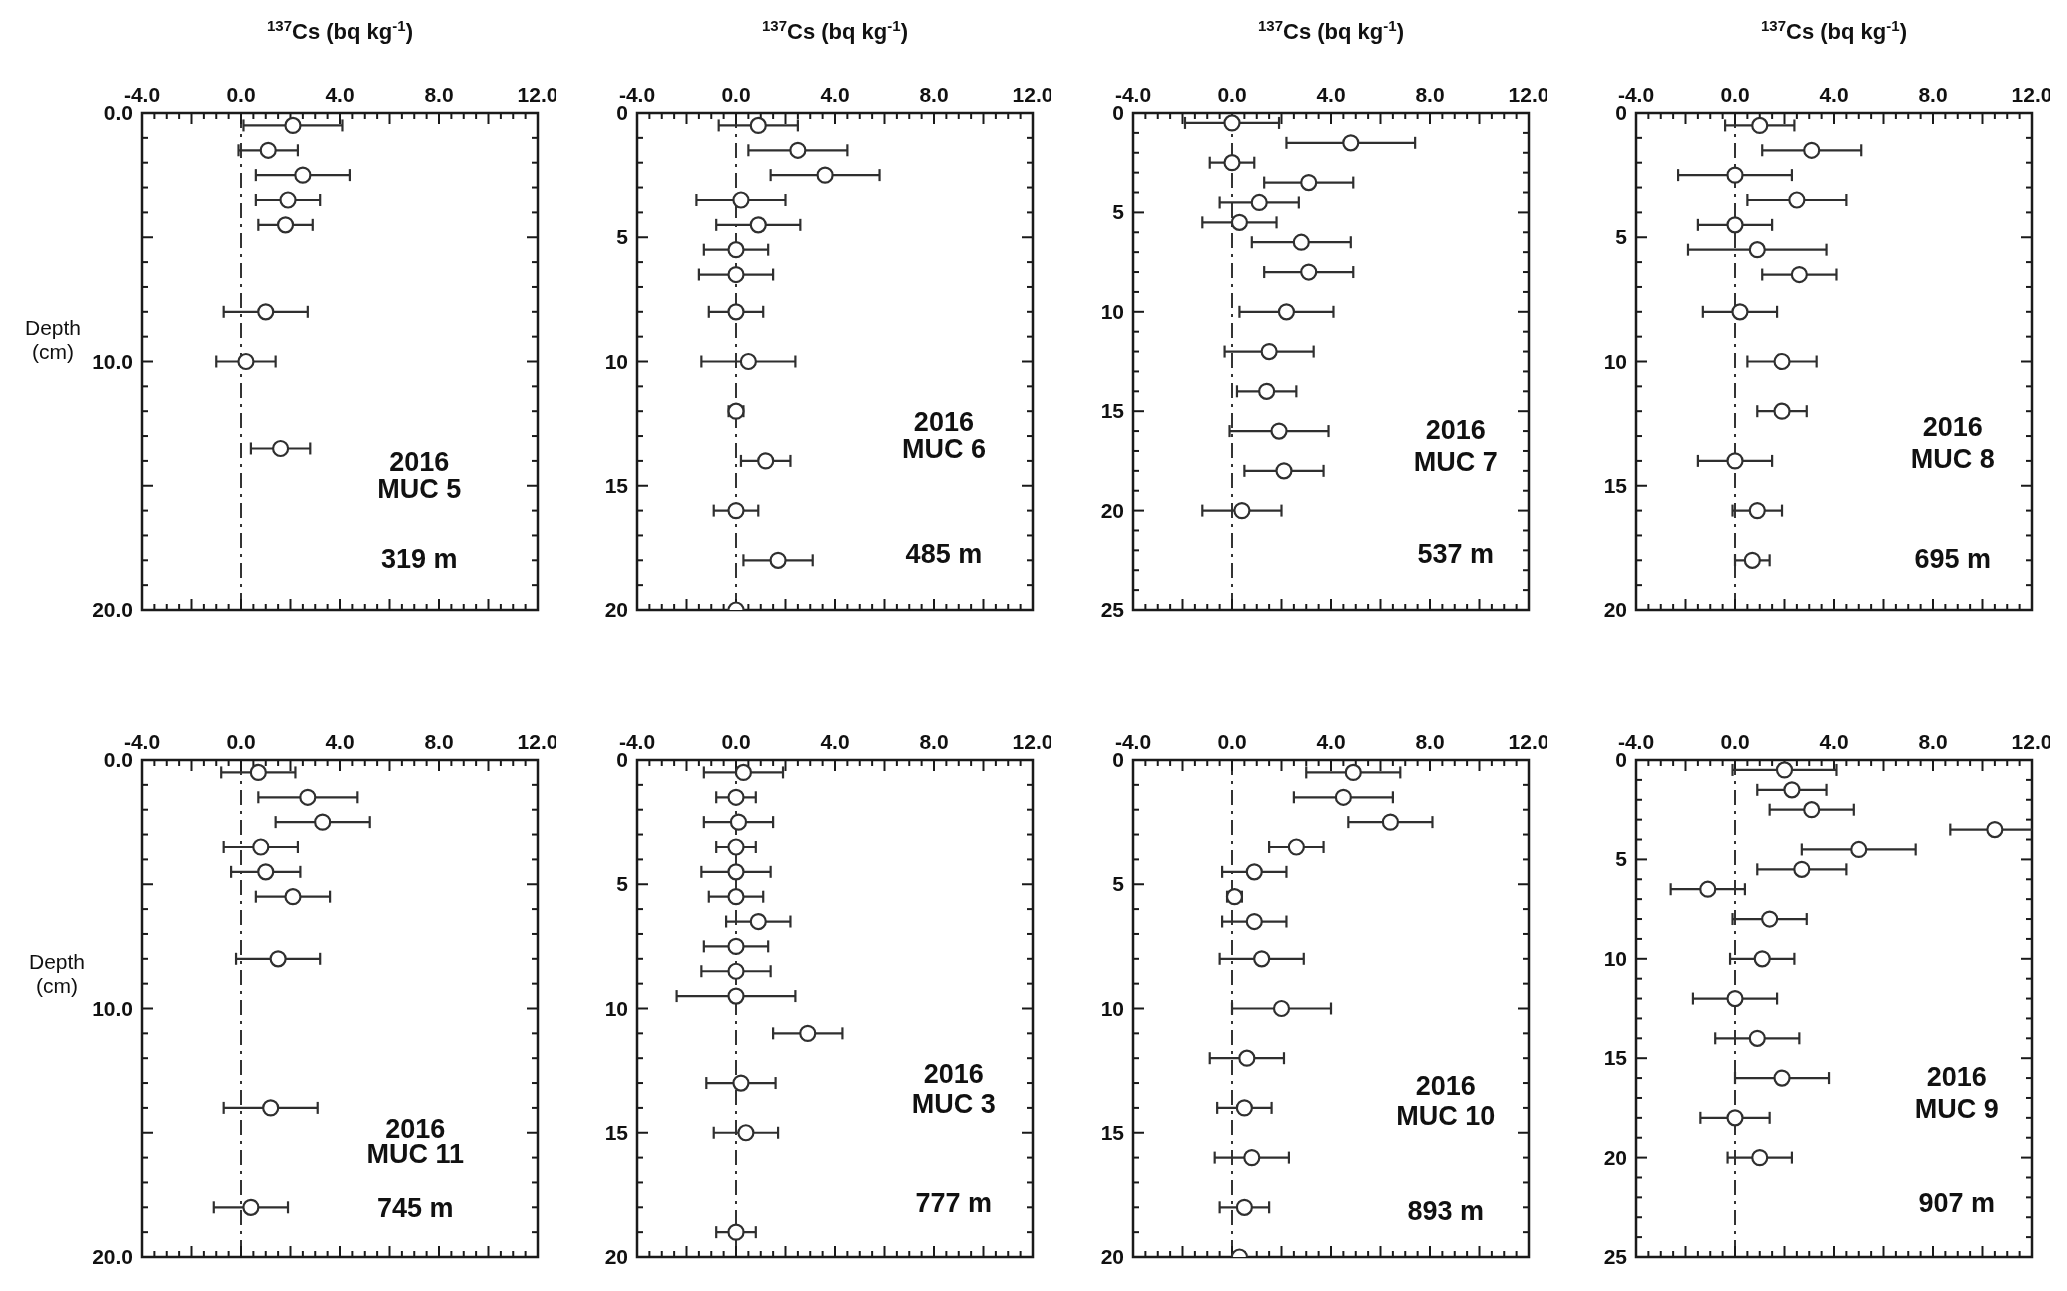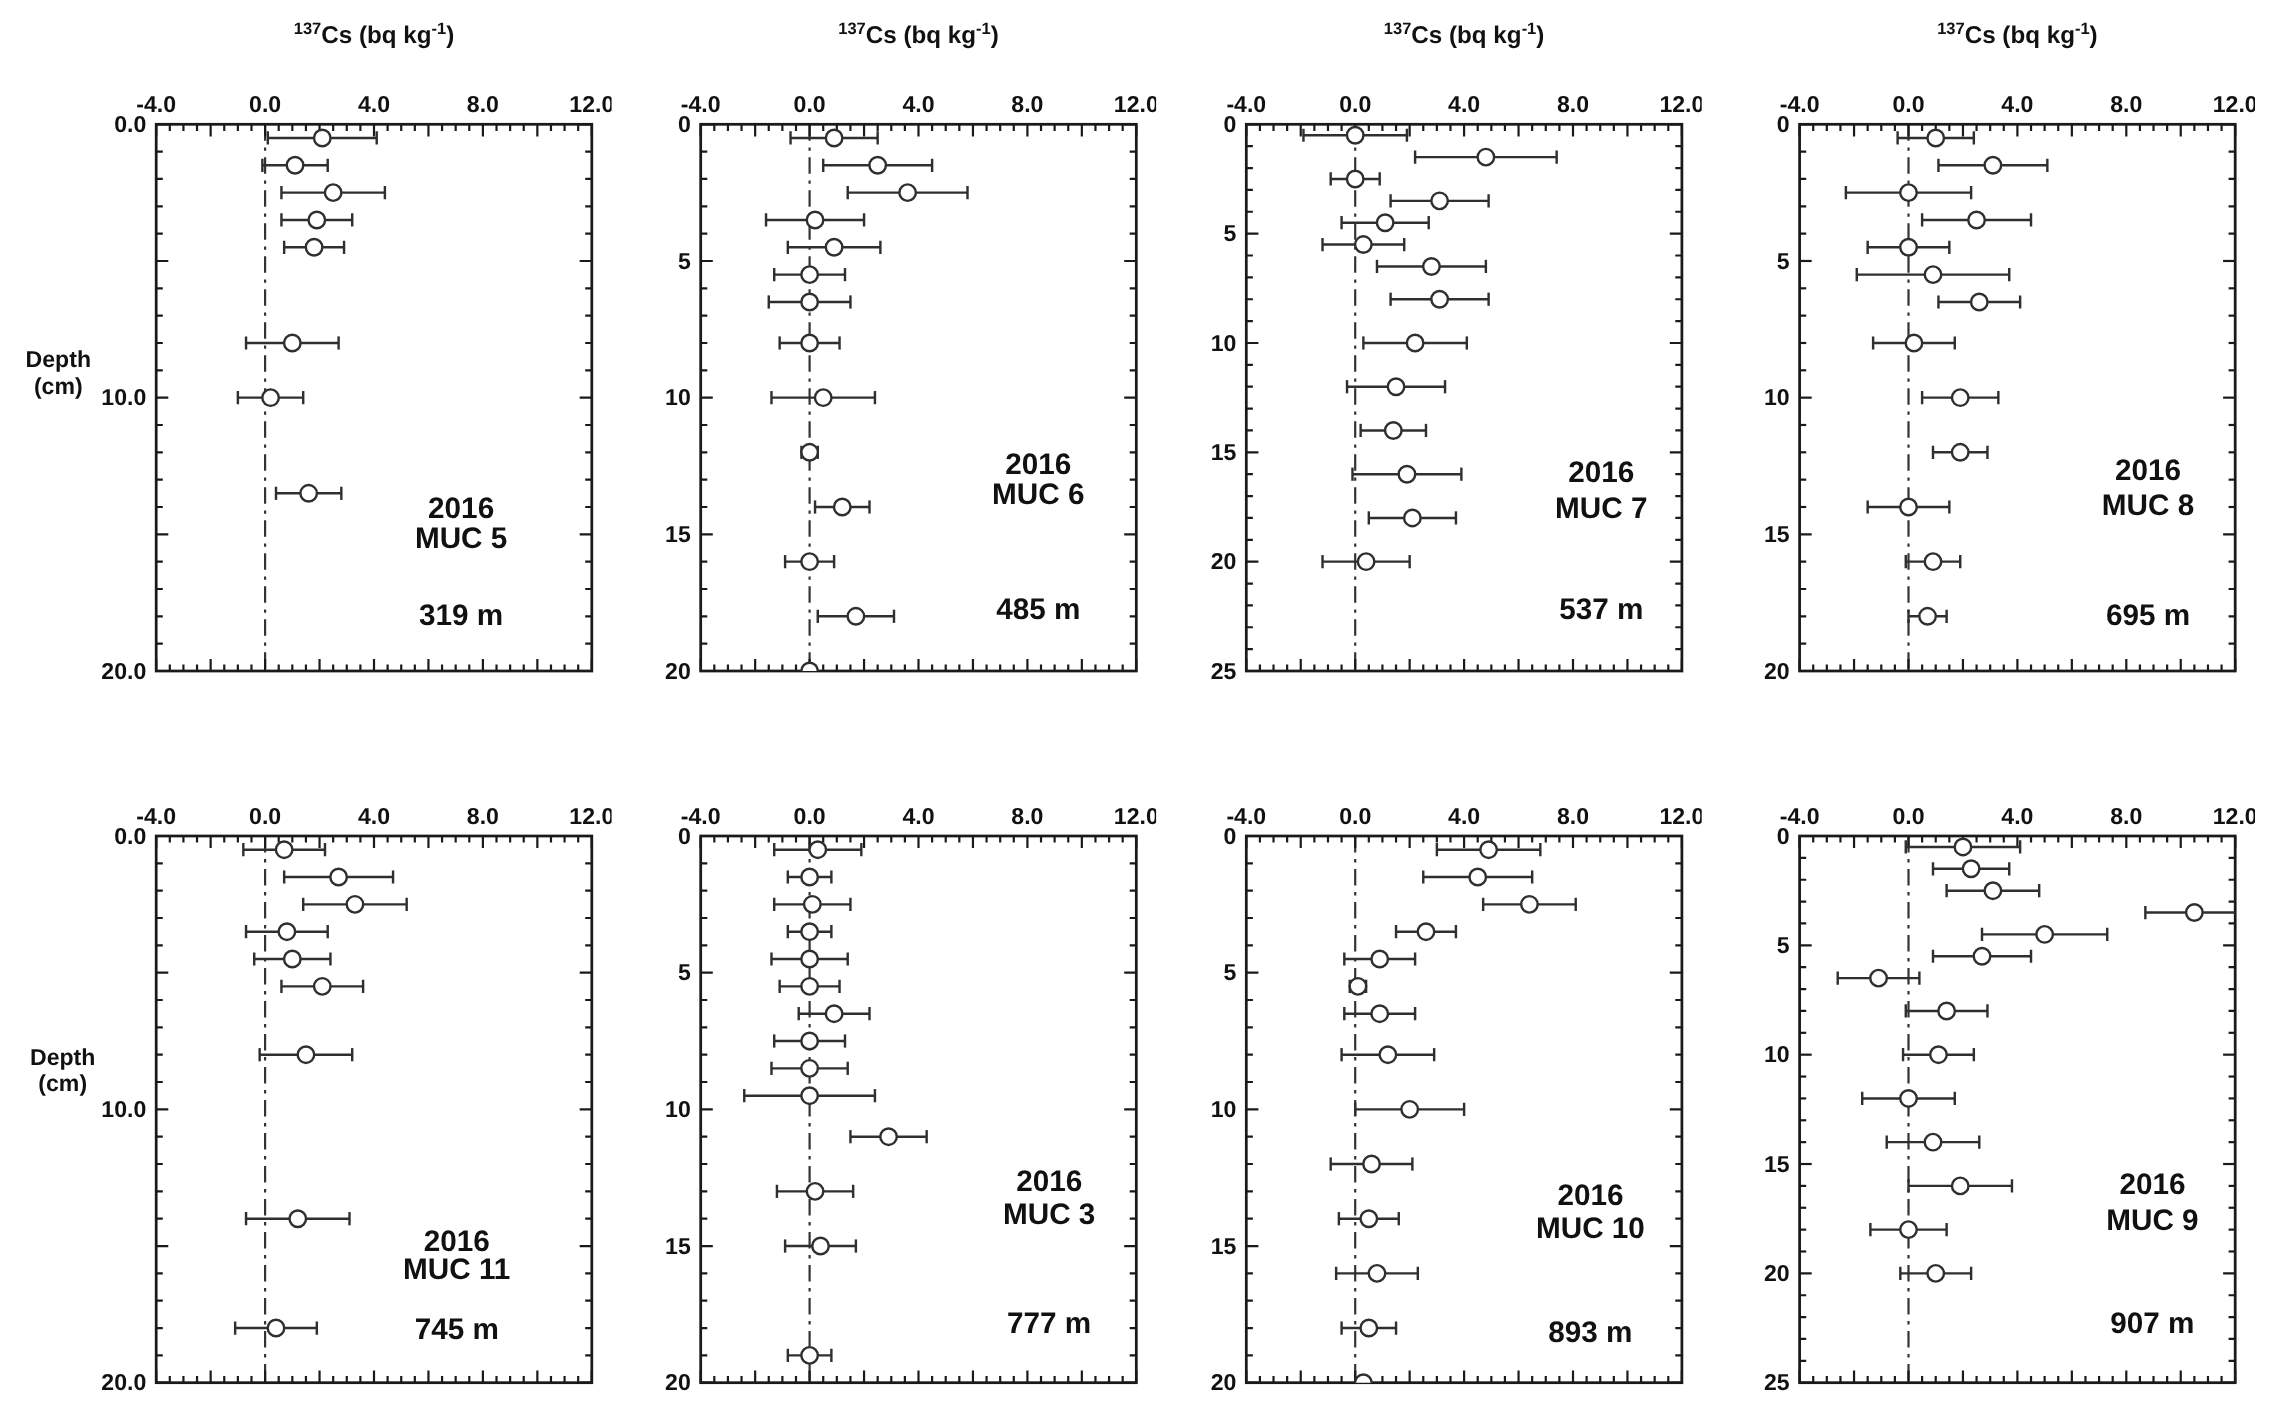--- a/index.html
+++ b/index.html
@@ -1,20 +1,20 @@
 <!DOCTYPE html>
 <html><head>
 <meta charset="utf-8">
 <style>
   html,body{margin:0;padding:0;background:#ffffff;}
   body{width:2067px;height:1291px;position:relative;overflow:hidden;
        font-family:"Liberation Sans",sans-serif;color:#111;}
   .panel-svg{position:absolute;}
   .depth-label{position:absolute;width:90px;text-align:center;
-       font-weight:bold;font-size:21px;line-height:24px;color:#111;}
+       font-weight:normal;font-size:21px;line-height:24px;color:#111;}
   svg text{font-family:"Liberation Sans",sans-serif;font-weight:bold;fill:#111;}
 </style>
 </head>
 <body>
 
 <div class="depth-label" style="left:8px;top:316px;">
   <span>Depth</span><br>
   <span>(cm)</span>
 </div>
 <div class="depth-label" style="left:12px;top:950px;">

